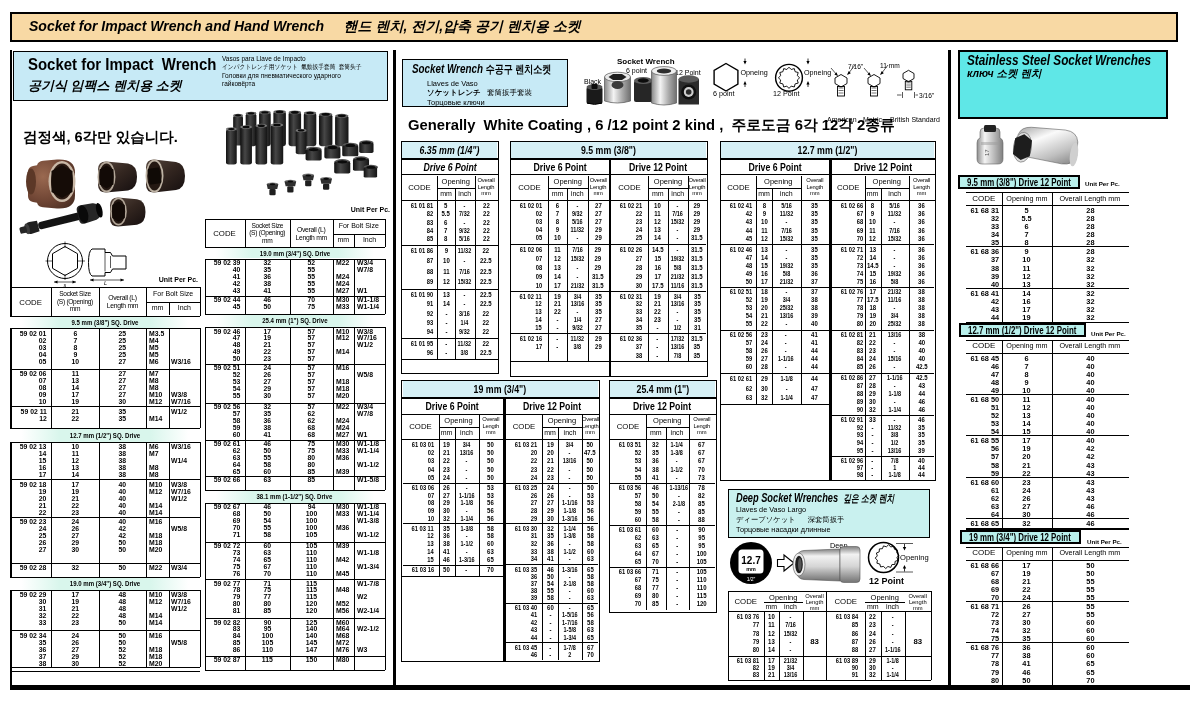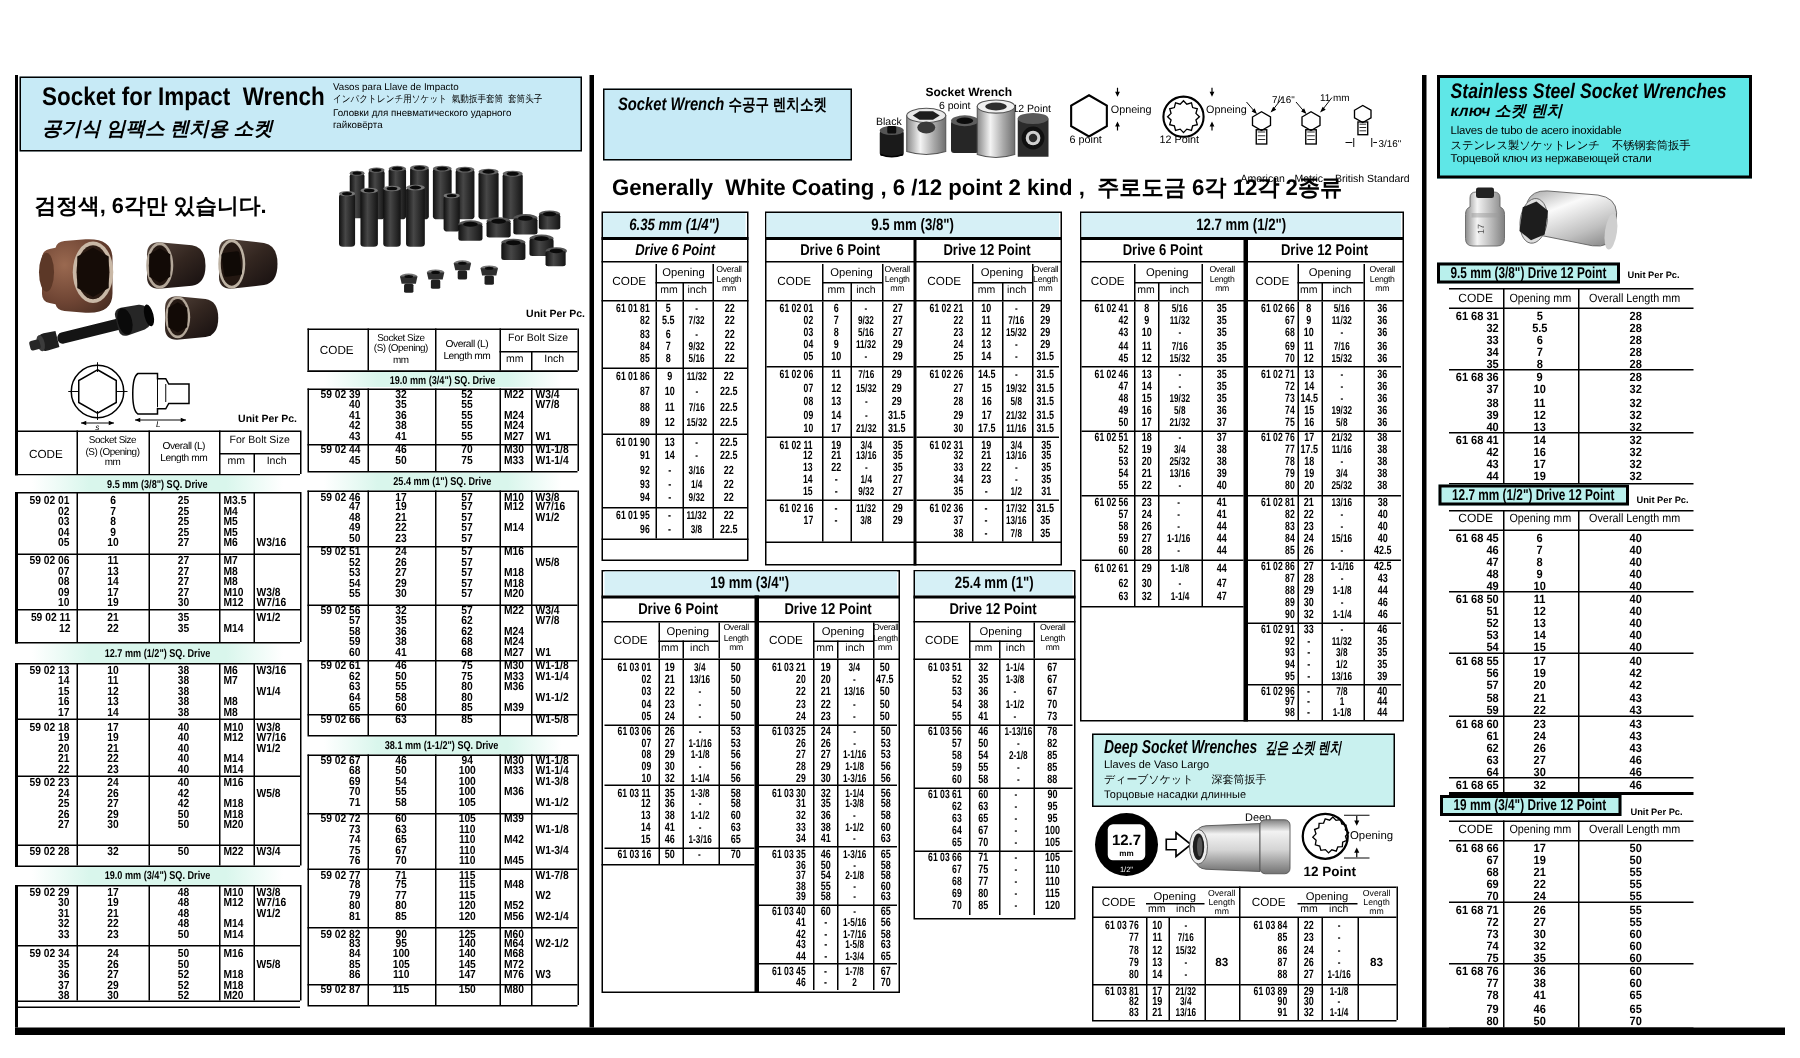--- a/index.html
+++ b/index.html
@@ -2,20 +2,23 @@
 <html><head><meta charset="utf-8">
 <style>
 html,body{margin:0;padding:0;background:#fff;}
 #page{position:relative;width:1200px;height:705px;background:#fff;overflow:hidden;
  font-family:"Liberation Sans", sans-serif;color:#000;}
 .abs{position:absolute;box-sizing:border-box;}
 .bi{font-weight:700;font-style:italic;}
 </style></head><body>
 <div id="page">
 
+<div class="abs " style="left:10px;top:12px;width:1168px;height:30px;background:#f8d9a4;border:2.5px solid #000;font-size:14px;display:flex;align-items:center;padding-left:17px;">
+      <span class="bi">Socket for Impact Wrench and Hand Wrench&nbsp;&nbsp;&nbsp;&nbsp;&nbsp;핸드 렌치, 전기,압축 공기 렌치용 소켓</span>
+    </div>
 
 <div class="abs" style="left:10px;top:50px;width:1.5px;height:635px;background:#000"></div>
 
 <div class="abs" style="left:393px;top:50px;width:2.5px;height:635px;background:#000"></div>
 
 <div class="abs" style="left:948px;top:50px;width:3px;height:635px;background:#000"></div>
 
 <div class="abs" style="left:10px;top:685px;width:1180px;height:4.5px;background:#000"></div>
 
 <div class="abs " style="left:13px;top:51px;width:375px;height:50px;background:#c7eaf6;border:1.5px solid #000;"></div>
@@ -620,20 +623,21 @@
 <div class="abs" style="left:354px;top:502.5px;width:1px;height:167.5px;background:#000"></div>
 
 <div class="abs" style="left:204.5px;top:502.5px;width:1px;height:167.5px;background:#000"></div>
 
 <div class="abs" style="left:384.5px;top:502.5px;width:1px;height:167.5px;background:#000"></div>
 
 <div class="abs " style="left:402px;top:59px;width:166px;height:48px;background:#c7eaf6;border:1.5px solid #000;"></div>
 
 <div class="abs " style="left:412px;top:62px;width:150px;height:16px;font-size:12px;white-space:nowrap;"><span style="display:inline-block;transform:scaleX(0.82);transform-origin:0 0;white-space:nowrap;"><span class="bi">Socket Wrench</span> <b style="font-size:11px">수공구 렌치소켓</b></span></div>
 
+<div class="abs " style="left:427px;top:79px;width:135px;height:28px;font-size:7.5px;line-height:9.3px;">Llaves de Vaso<br><b>ソケットレンチ</b>&nbsp;&nbsp;&nbsp;套筒扳手套裝<br>Торцовые ключи</div>
 
 <div class="abs" style="left:575px;top:55px;width:365px;height:70px;">
 <svg width="365" height="70" viewBox="0 0 365 70">
 <defs>
 <linearGradient id="mlg1" x1="0" y1="0" x2="1" y2="0">
 <stop offset="0" stop-color="#888"></stop>
             <stop offset="0.35" stop-color="#f4f4f4"></stop>
             <stop offset="0.7" stop-color="#a8a8a8"></stop>
             <stop offset="1" stop-color="#6f6f6f"></stop>
 </linearGradient>
@@ -1527,21 +1531,20 @@
 <div class="abs" style="left:826px;top:590.5px;width:1px;height:89px;background:#000"></div>
 
 <div class="abs" style="left:930.5px;top:590.5px;width:1px;height:89px;background:#000"></div>
 
 <div class="abs " style="left:958px;top:50px;width:210px;height:69px;background:#5fe7e7;border:2px solid #000;"></div>
 
 <div class="abs " style="left:967px;top:52px;width:195px;height:15px;font-size:14px;white-space:nowrap;"><span class="bi" style="display:inline-block;transform:scaleX(0.84);transform-origin:0 0;">Stainless Steel Socket Wrenches</span></div>
 
 <div class="abs " style="left:967px;top:67px;width:195px;height:14px;font-size:10.5px;white-space:nowrap;"><span class="bi">ключ 소켓 렌치</span></div>
 
-<div class="abs " style="left:967px;top:82px;width:195px;height:34px;font-size:7.6px;line-height:9.7px;letter-spacing:-0.1px;">Llaves de tubo de acero inoxidable<br>ステンレス製ソケットレンチ&nbsp;&nbsp;&nbsp;&nbsp;不锈钢套筒扳手<br>Торцевой ключ из нержавеющей стали</div>
 
 <div class="abs" style="left:972px;top:120px;width:110px;height:55px;">
 <svg width="110" height="55" viewBox="0 0 110 55">
 <defs>
 <linearGradient id="slg1" x1="0" y1="0" x2="1" y2="0">
 <stop offset="0" stop-color="#8c8c8c"></stop>
             <stop offset="0.3" stop-color="#f4f4f4"></stop>
             <stop offset="0.65" stop-color="#bbb"></stop>
             <stop offset="1" stop-color="#808080"></stop>
 </linearGradient>

